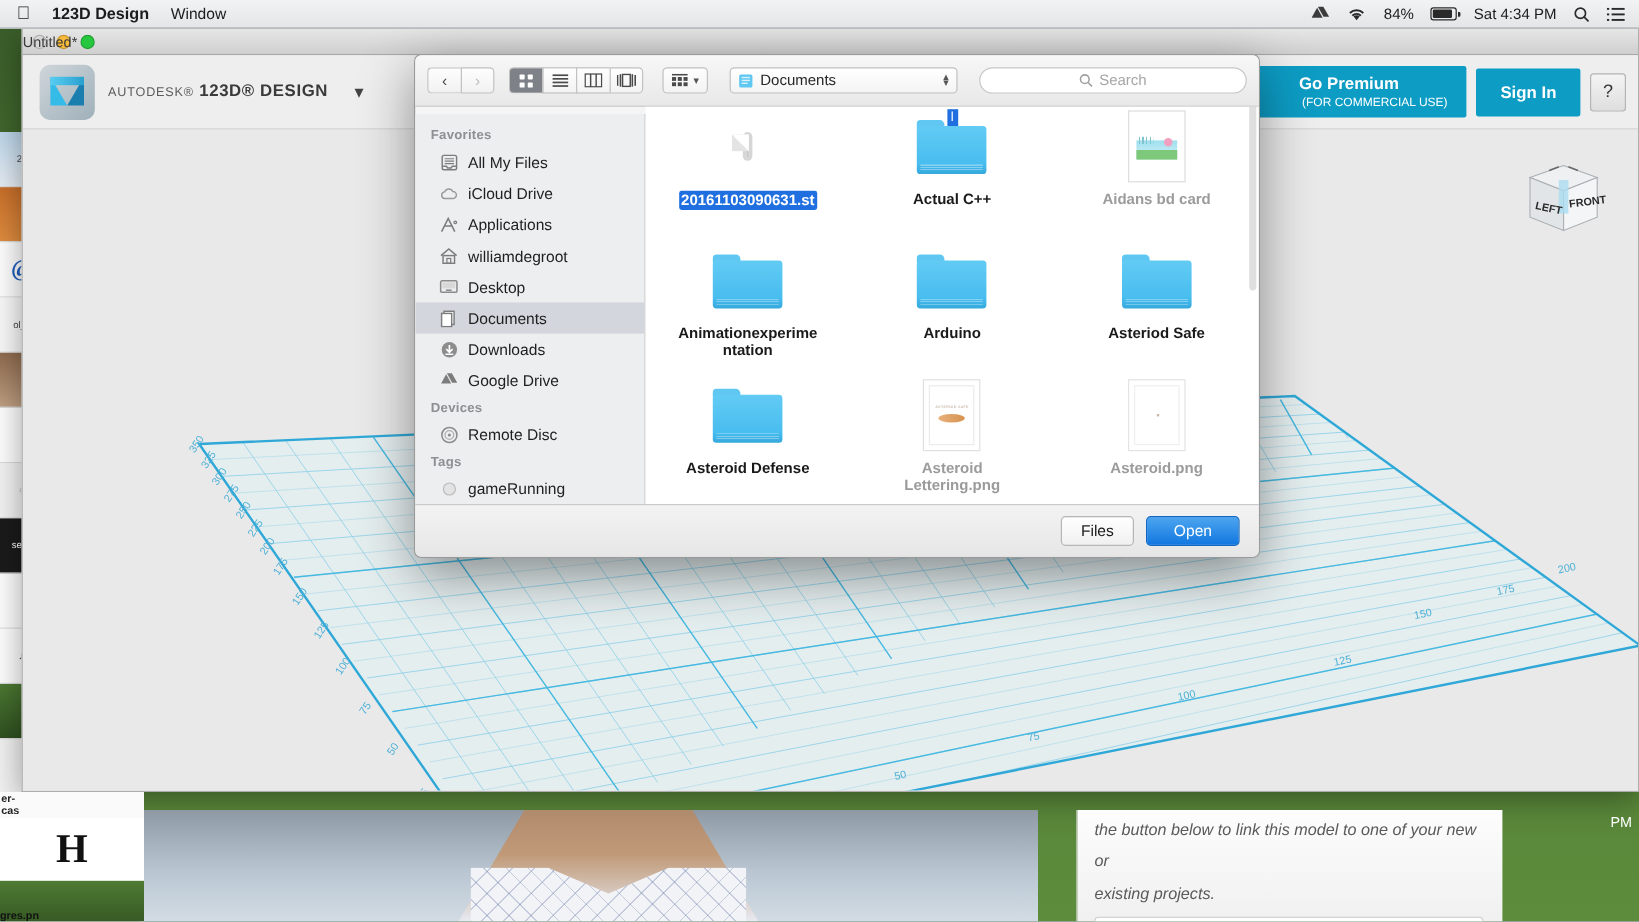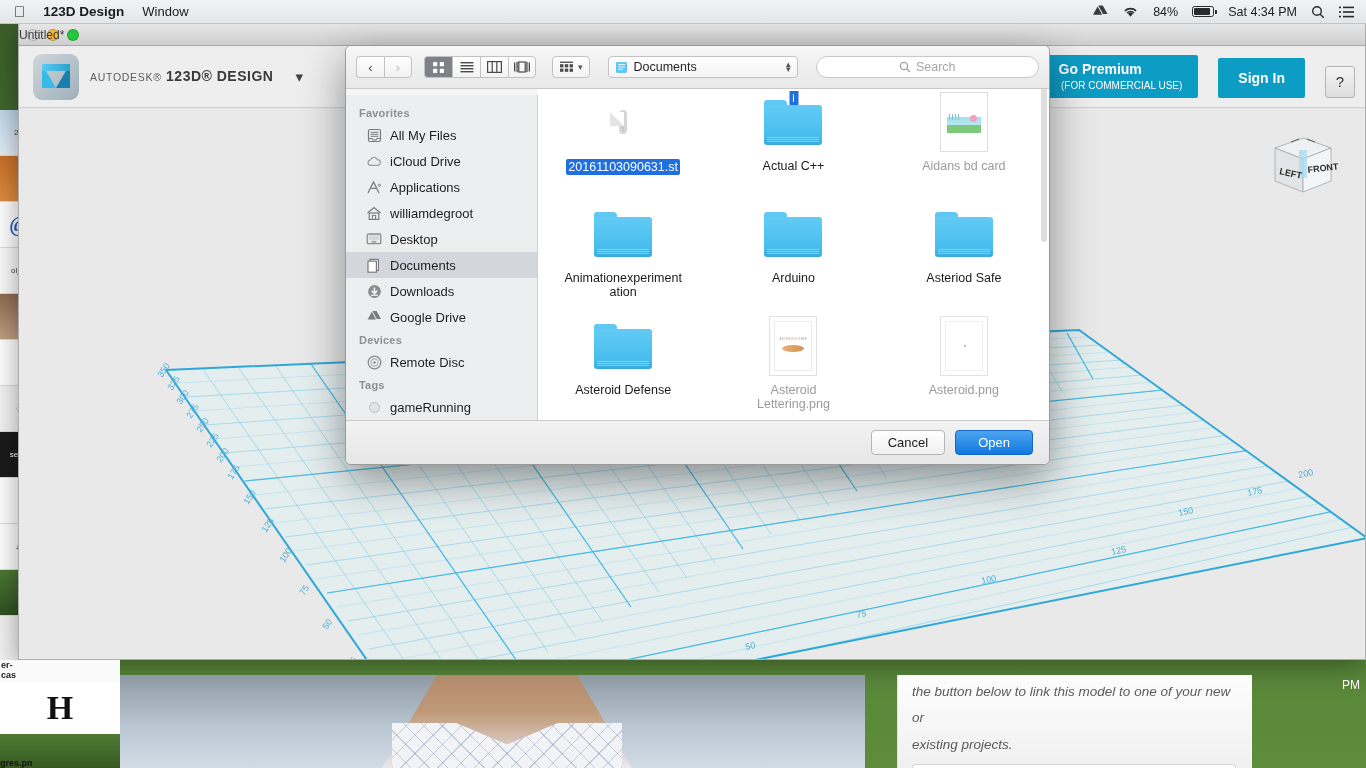--- a/index.html
+++ b/index.html
@@ -94,21 +94,21 @@
     border-top: 24px solid transparent; 
   }
   .brandlogo:after {
     content:''; position:absolute; left:9px; top:10px; width:28px; height:7px;
     background: linear-gradient(to right,#58cdf2,#2aa0ce);
   }
   .brandtxt { margin-left: 11px; line-height: 1.15; }
   .brandtxt .t1 { font-size: 10.5px; letter-spacing: .7px; color: #5c5c5c; }
   .brandtxt .t2 { font-size: 14px; font-weight: bold; letter-spacing: .5px; color: #3a3a3a; }
   .chev-app { margin-left: 22px; font-size: 15px; color: #444; }
-  .tb-right { margin-left: auto; display: flex; align-items: flex-end; gap: 20px; }
+  .tb-right { margin-left: auto; display: flex; align-items: center; gap: 8px; }
   .btn-premium {
     background: #0d9cc4; color: #fff; border: none; border-radius: 2px;
     padding: 7px 16px; text-align: center; line-height: 1.1; cursor: pointer;
   }
   .btn-premium .p1 { font-size: 14px; font-weight: bold; display:block; }
   .btn-premium .p2 { font-size: 10px; display:block; margin-top:2px;margin-left:43px; }
   .btn-signin {
     background: #0d9cc4; color: #fff; border: none; border-radius: 2px;
     padding: 12px 20px; font-size: 14px; font-weight: bold; cursor: pointer;
   }
@@ -190,21 +190,21 @@
 
   .dlg-files { flex: 1; background: #fff; position: relative; overflow: hidden; padding: 10px 0 0 0; }
   .filegrid { display: grid; grid-template-columns: repeat(3, 1fr); }
   .fileitem {
     display: flex; flex-direction: column; align-items: center;
     padding: 6px 4px 8px; cursor: pointer; height: 112px;
   }
   .fi-icon { width: 64px; height: 64px; position: relative; display:flex; align-items:center; justify-content:center; }
   .fi-label {
     margin-top: 5px; font-size: 12.5px; color: #1a1a1a; text-align: center;
-    line-height: 1.15; max-width: 120px; word-wrap: break-word;
+    line-height: 1.15; max-width: 120px; word-wrap: break-word; font-weight: bold;
   }
   .fi-label.dim { color: #9b9b9b; }
   .fi-label.editing {
     background: #1f6fe0; color: #fff; border-radius: 2px; padding: 1px 2px;
     position: relative;
   }
   .edit-caret {
     position: absolute; left: 50%; transform: translateX(-50%);
     top: 17px; width: 9px; height: 14px; background: #1f6fe0;
     display:flex; align-items:center; justify-content:center; color:#fff; font-size: 11px;
@@ -854,18 +854,18 @@
                 </span>
             </span>
             <span class="fi-label dim">Asteroid.png</span>
           </div>
         </div>
         <div class="scrollbar"></div>
       </div>
     </div>
 
     <div class="dlg-footer">
-      <button class="btn-cancel">Cancel</button>
+      <button class="btn-cancel">Files</button>
       <button class="btn-open">Open</button>
     </div>
   </div>
 
 </div>
 
 </body></html>

